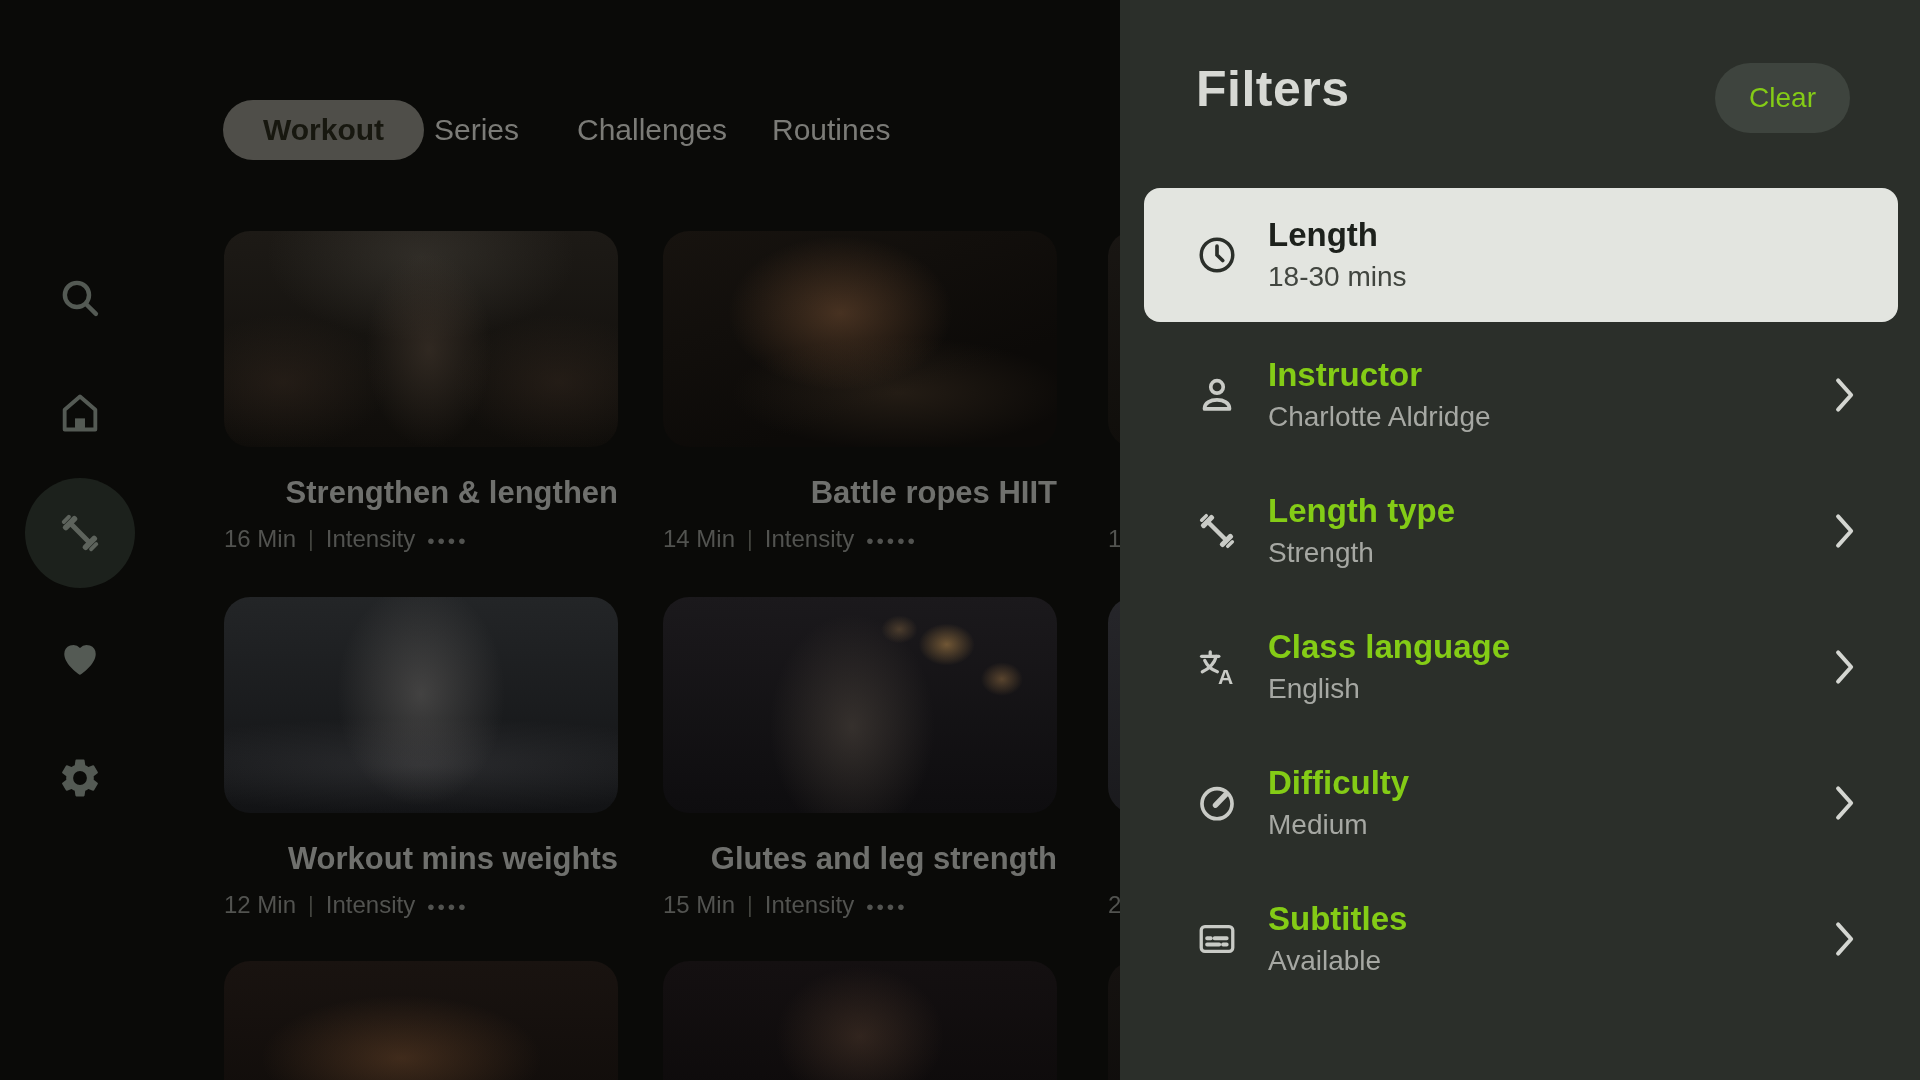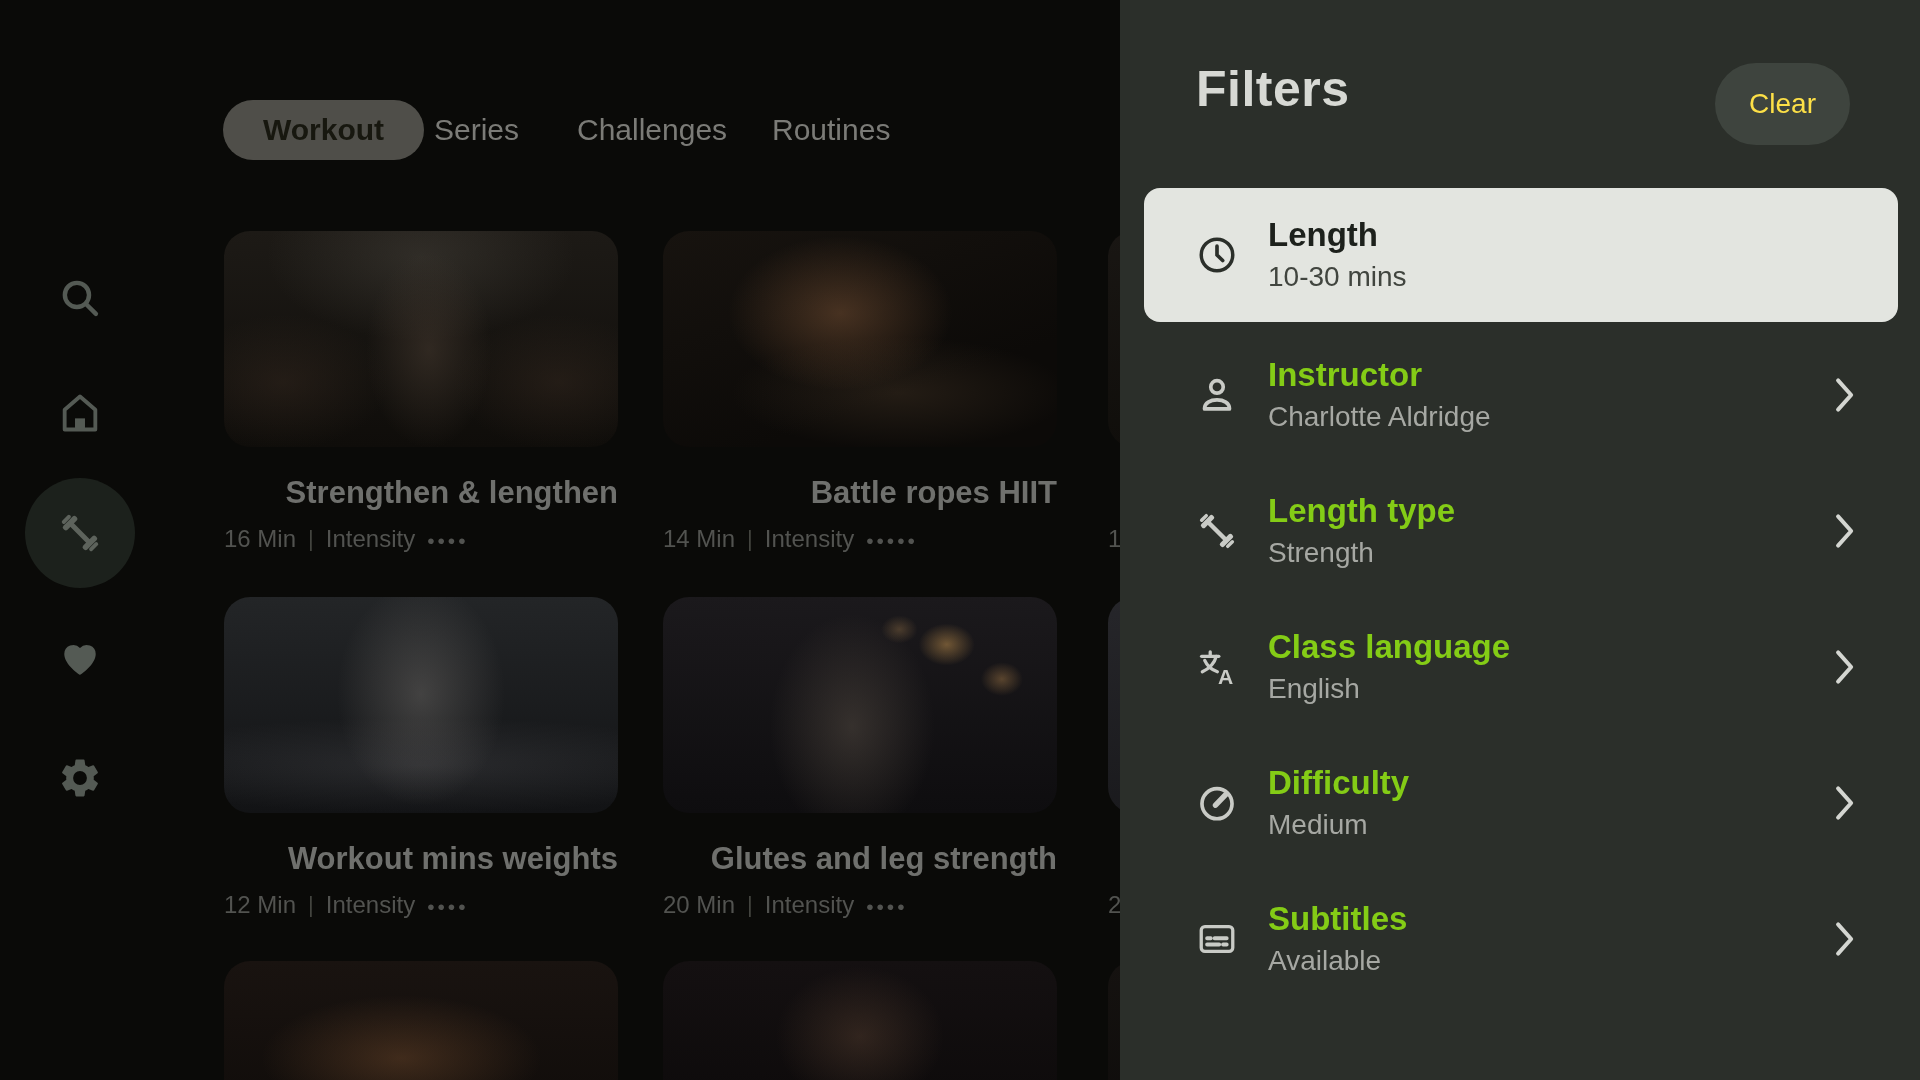--- a/index.html
+++ b/index.html
@@ -57,22 +57,22 @@
     radial-gradient(120px 100px at 50% 35%, rgba(110,80,60,.35), rgba(0,0,0,0) 70%),
     linear-gradient(180deg,#141011,#0a0808);}
   .sliver1{background:linear-gradient(180deg,#191613,#100e0b);}
   .sliver2{background:linear-gradient(180deg,#26262a,#1a1a1d);}
   .sliver3{background:linear-gradient(180deg,#151210,#0c0a09);}
 
   
   .panel{position:absolute;left:1120px;top:0;width:800px;height:1080px;background:#2b2f2a;}
   .panel h1{position:absolute;left:76px;top:60px;margin:0;font-size:50px;font-weight:700;
             color:#d7d9d4;letter-spacing:.5px;}
-  .clear-btn{position:absolute;right:70px;top:63px;height:82px;padding:4px 34px;
-             background:#3e443e;border:none;border-radius:41px;color:#fde047;
+  .clear-btn{position:absolute;right:70px;top:63px;height:70px;padding:4px 34px;
+             background:#3e443e;border:none;border-radius:41px;color:#84cc16;
              font-size:28px;font-family:inherit;cursor:pointer;}
   .frow{position:absolute;left:24px;right:22px;height:134px;display:flex;align-items:center;
         gap:28px;padding:0 40px 0 50px;box-sizing:border-box;cursor:pointer;color:#c9cbc6;}
   .frow .ic{flex:none;width:46px;height:46px;display:flex;align-items:center;justify-content:center;}
   .frow .ic svg{width:44px;height:44px;display:block;}
   .frow .txt{flex:1;min-width:0;}
   .frow .lbl{font-size:33px;font-weight:700;color:#84cc16;line-height:1.05;}
   .frow .val{font-size:28px;color:#a6a8a3;margin-top:9px;line-height:1.05;}
   .frow .chev{flex:none;color:#d4d6d1;}
   .frow .chev svg{width:26px;height:40px;display:block;}
@@ -184,21 +184,21 @@
         <span class="sep">|</span>
       <span>Intensity</span>
       <span class="dots">••••</span>
     </p>
   </article>
 
   <article class="card" style="left:663px;top:597px">
     <div class="thumb img-d"></div>
     <h3>Glutes and leg strength</h3>
     <p class="meta">
-      <span>20 Min</span>
+      <span>15 Min</span>
         <span class="sep">|</span>
       <span>Intensity</span>
       <span class="dots">••••</span>
     </p>
   </article>
 
   <article class="card" style="left:1108px;top:597px">
     <div class="thumb sliver2" style="width:30px;border-radius:26px 0 0 26px"></div>
     <h3>F</h3>
     <p class="meta">
@@ -222,21 +222,21 @@
 
     <div class="frow selected" style="top:188px">
       <span class="ic">
         <svg viewBox="0 0 24 24" fill="none" stroke="currentColor" stroke-width="1.9">
           <circle cx="12" cy="12" r="8.6"></circle>
           <path d="M12 7.2 V12 l3.1 3" stroke-linecap="round" stroke-width="2"></path>
         </svg>
       </span>
       <span class="txt">
         <span class="lbl" style="display:block">Length</span>
-        <span class="val" style="display:block">10-30 mins</span>
+        <span class="val" style="display:block">18-30 mins</span>
       </span>
     </div>
 
     <div class="frow" style="top:328px">
       <span class="ic">
         <svg viewBox="0 0 24 24" fill="none" stroke="currentColor" stroke-width="2">
           <circle cx="12" cy="7.6" r="3.4"></circle>
           <path d="M5.2 19.4 c0-3.1 3.2-4.7 6.8-4.7 s6.8 1.6 6.8 4.7 v0.2 H5.2 z" stroke-linejoin="round"></path>
         </svg>
       </span>

